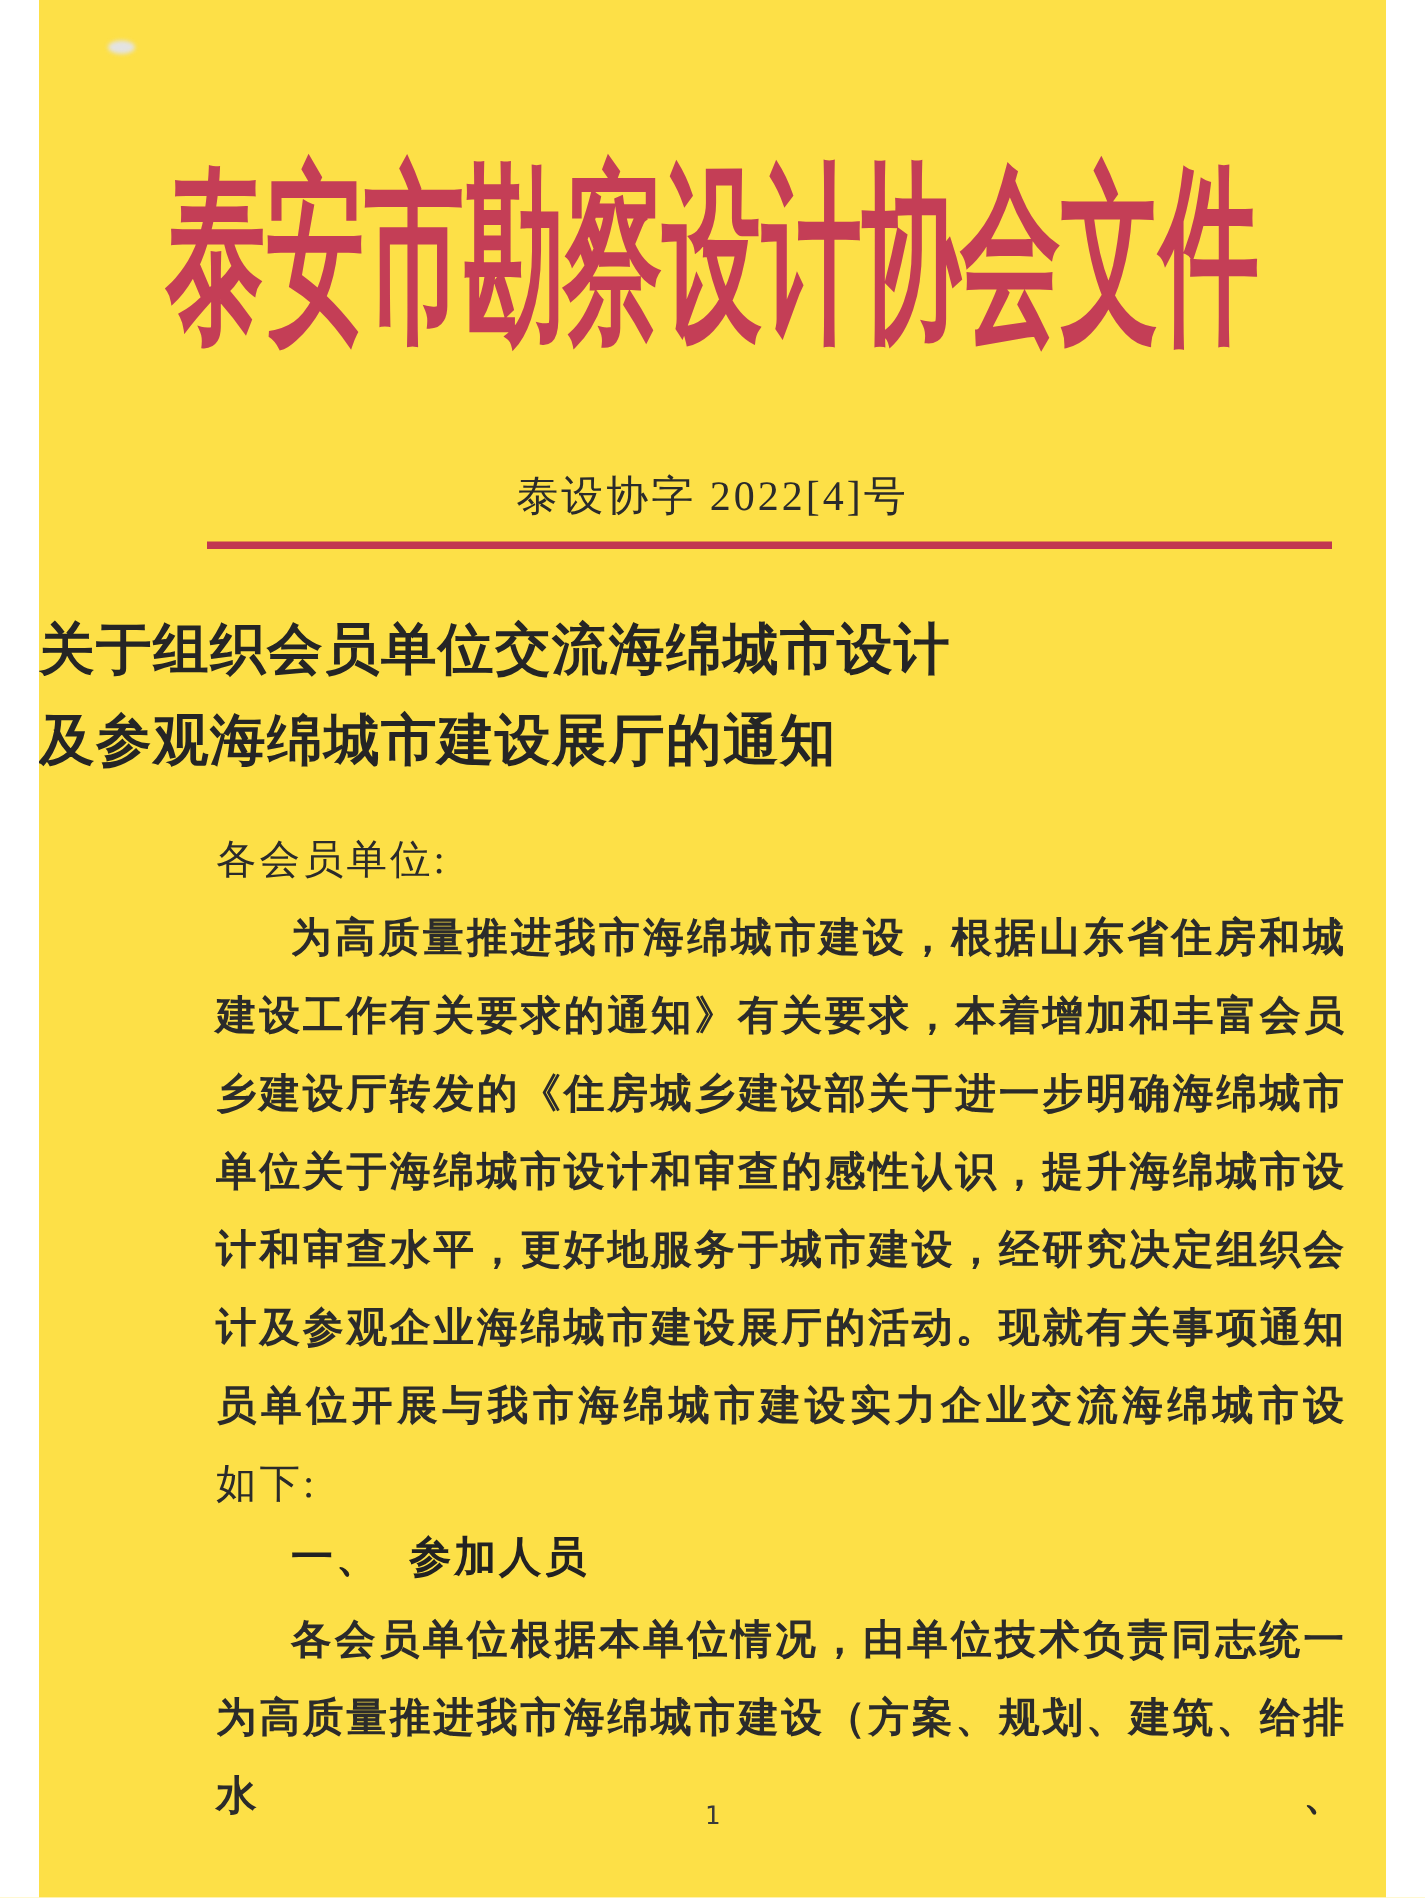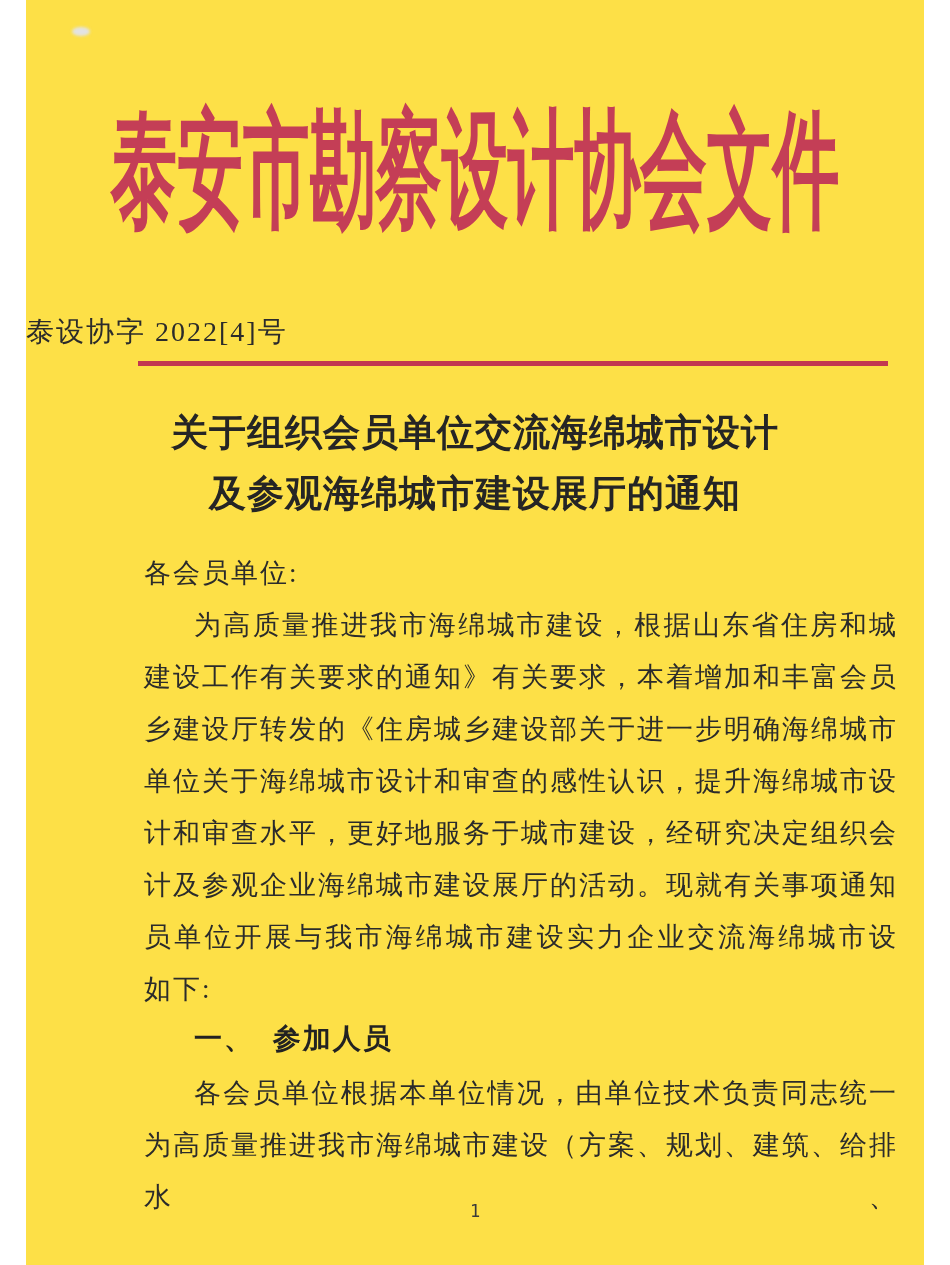--- a/index.html
+++ b/index.html
@@ -42,38 +42,39 @@
     letter-spacing: 0px;
     transform: scale(0.92, 1.78);
     transform-origin: center center;
     font-family: "Liberation Serif", "DejaVu Serif", serif;
   }
   .doc-number {
     position: absolute;
     top: 312px;
     left: 0;
     width: 100%;
+    text-align: center;
     font-size: 28px;
     line-height: 40px;
     letter-spacing: 2px;
     color: #2b2b2b;
   }
   .red-line {
     position: absolute;
     top: 361px;
     left: 112px;
     width: 750px;
     height: 5px;
   }
   .doc-title {
     position: absolute;
     top: 402px;
     left: 0;
     width: 100%;
-    text-align: center;
+    text-align: left;
     font-size: 37px;
     line-height: 61px;
     font-weight: bold;
     letter-spacing: 1px;
     color: #252525;
     font-family: "Liberation Sans", "DejaVu Sans", sans-serif;
   }
   .body-block {
     position: absolute;
     top: 547px;
@@ -81,20 +82,21 @@
     width: 752px;
     font-size: 27px;
     line-height: 52px;
     color: #2b2b2b;
   }
   .line { height: 52px; }
   .line.fill {
     text-align: justify;
     text-align-last: justify;
     text-justify: inter-character;
+    font-weight: bold;
   }
   .line.indent { text-indent: 50px; }
   .line.plain { letter-spacing: 2px; }
   .line.heading {
     font-weight: bold;
     font-size: 28px;
     letter-spacing: 2px;
     color: #222222;
     font-family: Liberation Mono, monospace;
   }

